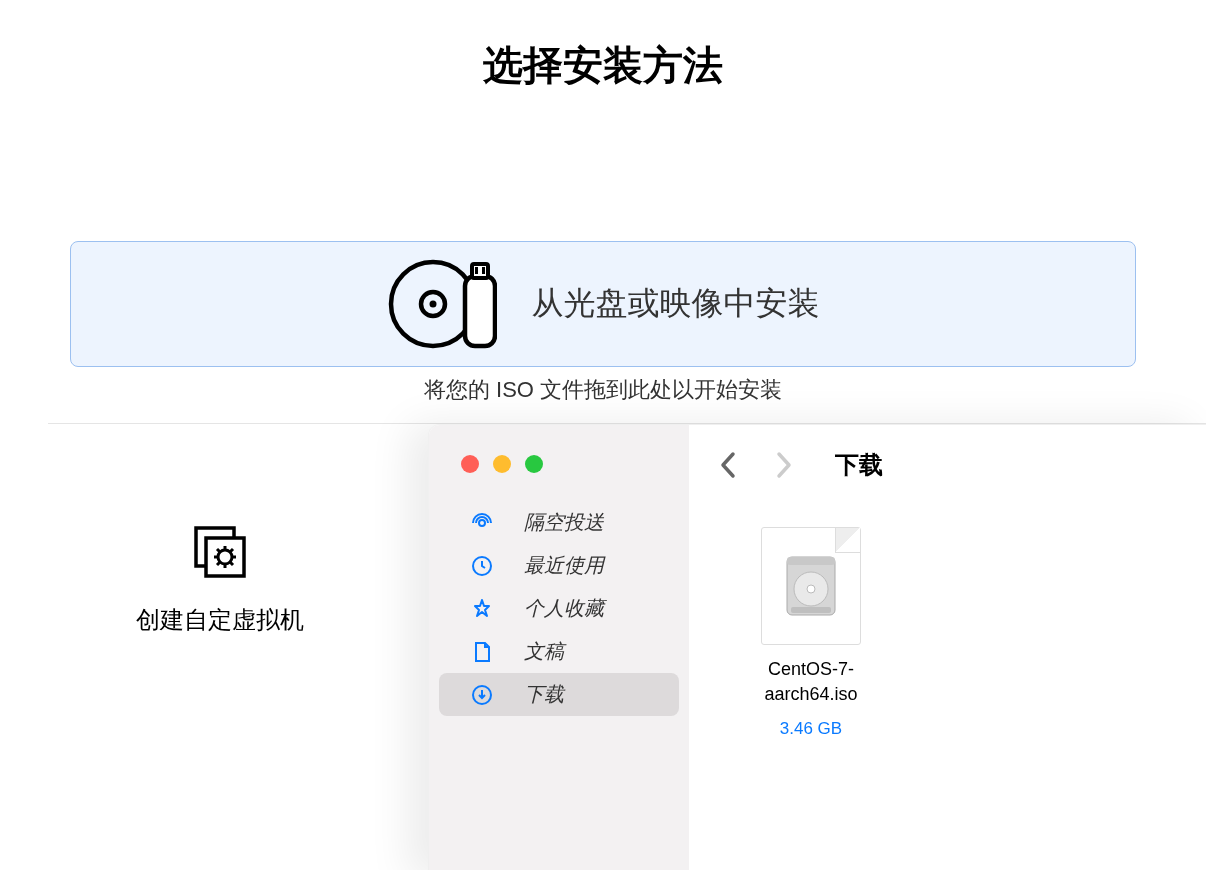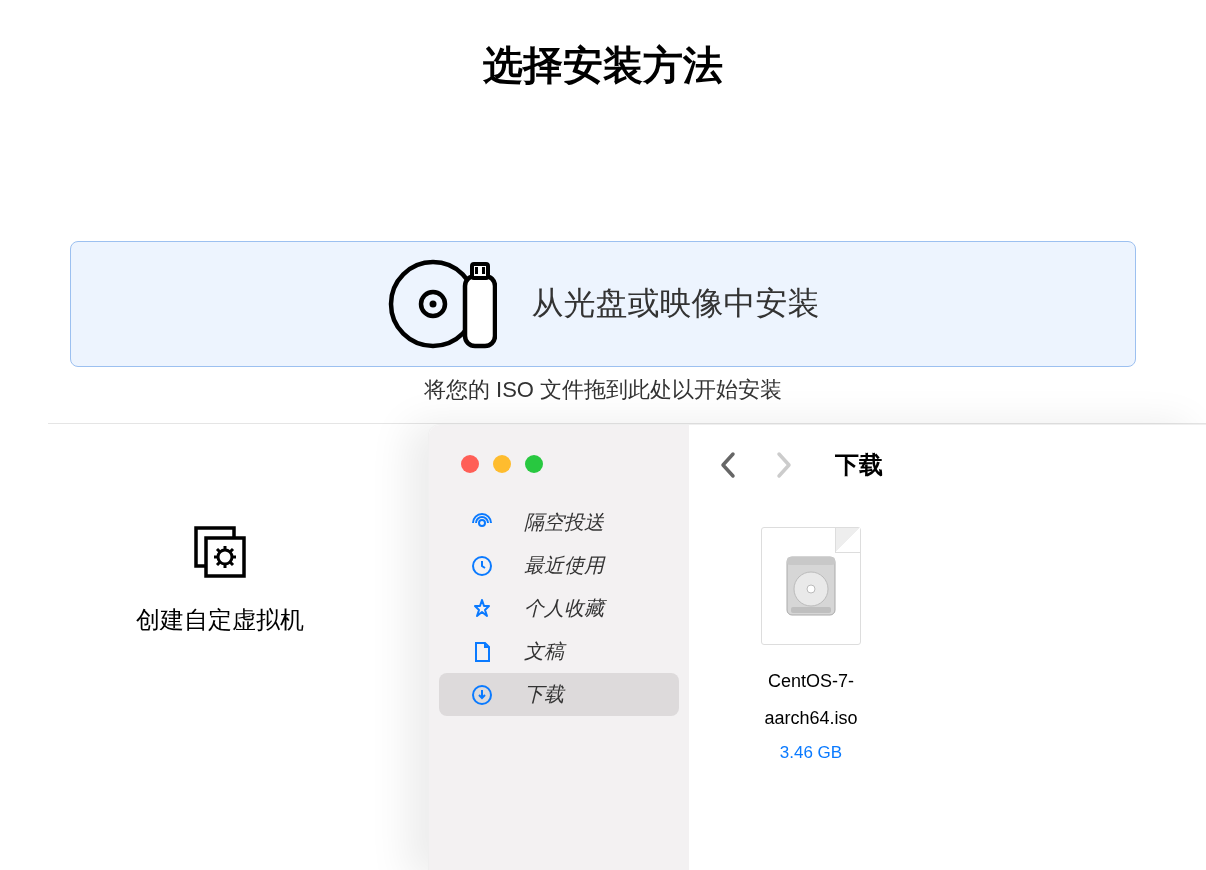--- a/index.html
+++ b/index.html
@@ -208,21 +208,20 @@
     }
     .disk-icon {
       width: 56px;
       height: 66px;
     }
     .file-name {
       font-size: 18px;
       color: #000;
       text-align: center;
       line-height: 1.4;
-      margin-top: 12px;
     }
     .file-size {
       font-size: 17px;
       color: #0a7aff;
       text-align: center;
     }
   </style>
 </head>
 <body>
 

